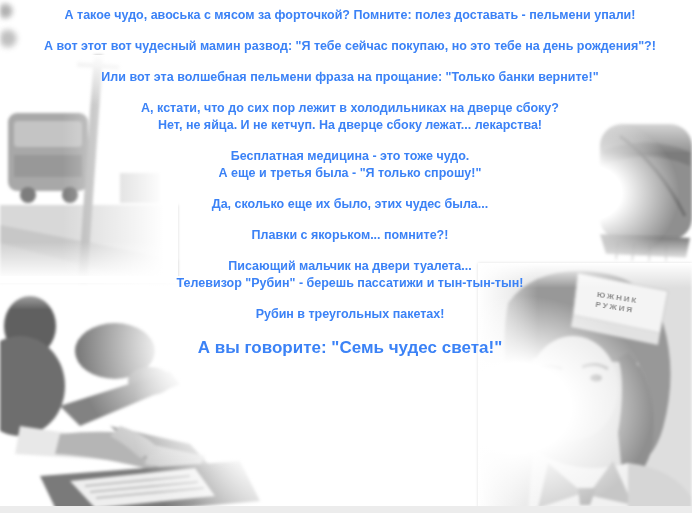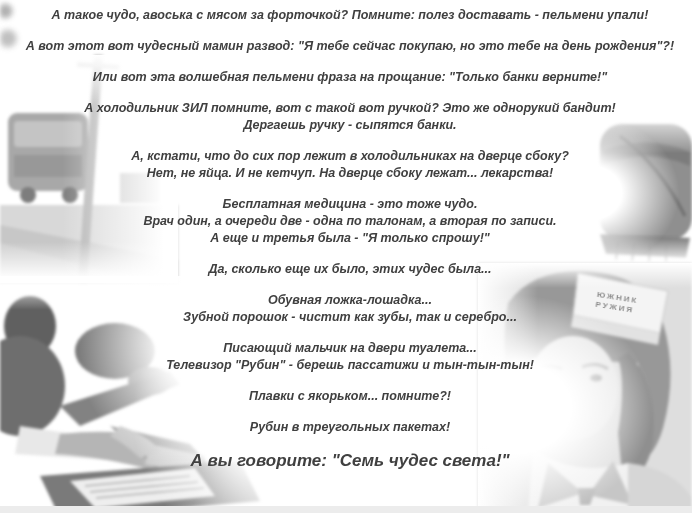--- a/index.html
+++ b/index.html
@@ -48,21 +48,21 @@
     color:#8d8d8d;filter:blur(.4px);white-space:nowrap;}
   .cap-text span{display:block;}
 
   .bottom-strip{position:absolute;left:0;top:506px;width:692px;height:7px;background:#ececec;}
   .right-margin{position:absolute;left:692px;top:0;width:8px;height:525px;background:#fff;}
   .bottom-margin{position:absolute;left:0;top:513px;width:700px;height:12px;background:#fff;}
 
   
   .text-block{
     position:absolute;left:0;top:0;width:700px;padding-top:7px;
-    text-align:center;color:#404040;font-weight:bold;z-index:5;font-style:italic;
+    text-align:center;color:#3b82f6;font-weight:bold;z-index:5;
   }
   .para{margin:0 0 14px 0;}
   .line{font-size:12.5px;line-height:17px;white-space:nowrap;}
   .closing{font-size:17px;line-height:22px;white-space:nowrap;font-weight:bold;}
 </style>
 </head>
 <body>
 
 <div class="stage">
 
@@ -158,45 +158,36 @@
     <div class="para">
         <div class="line">А такое чудо, авоська с мясом за форточкой? Помните: полез доставать - пельмени упали!</div>
       </div>
       <div class="para">
         <div class="line">А вот этот вот чудесный мамин развод: "Я тебе сейчас покупаю, но это тебе на день рождения"?!</div>
       </div>
       <div class="para">
         <div class="line">Или вот эта волшебная пельмени фраза на прощание: "Только банки верните!"</div>
       </div>
       <div class="para">
-        <div class="line">А холодильник ЗИЛ помните, вот с такой вот ручкой? Это же однорукий бандит!</div>
-        <div class="line">Дергаешь ручку - сыпятся банки.</div>
-      </div>
-      <div class="para">
         <div class="line">А, кстати, что до сих пор лежит в холодильниках на дверце сбоку?</div>
         <div class="line">Нет, не яйца. И не кетчуп. На дверце сбоку лежат... лекарства!</div>
       </div>
       <div class="para">
         <div class="line">Бесплатная медицина - это тоже чудо.</div>
-        <div class="line">Врач один, а очереди две - одна по талонам, а вторая по записи.</div>
         <div class="line">А еще и третья была - "Я только спрошу!"</div>
       </div>
       <div class="para">
         <div class="line">Да, сколько еще их было, этих чудес была...</div>
       </div>
       <div class="para">
-        <div class="line">Обувная ложка-лошадка...</div>
-        <div class="line">Зубной порошок - чистит как зубы, так и серебро...</div>
+        <div class="line">Плавки с якорьком... помните?!</div>
       </div>
       <div class="para">
         <div class="line">Писающий мальчик на двери туалета...</div>
         <div class="line">Телевизор "Рубин" - берешь пассатижи и тын-тын-тын!</div>
-      </div>
-      <div class="para">
-        <div class="line">Плавки с якорьком... помните?!</div>
       </div>
       <div class="para">
         <div class="line">Рубин в треугольных пакетах!</div>
       </div>
       <div class="closing">А вы говорите: "Семь чудес света!"</div>
   </div>
 
 </div>
 
 </body></html>

